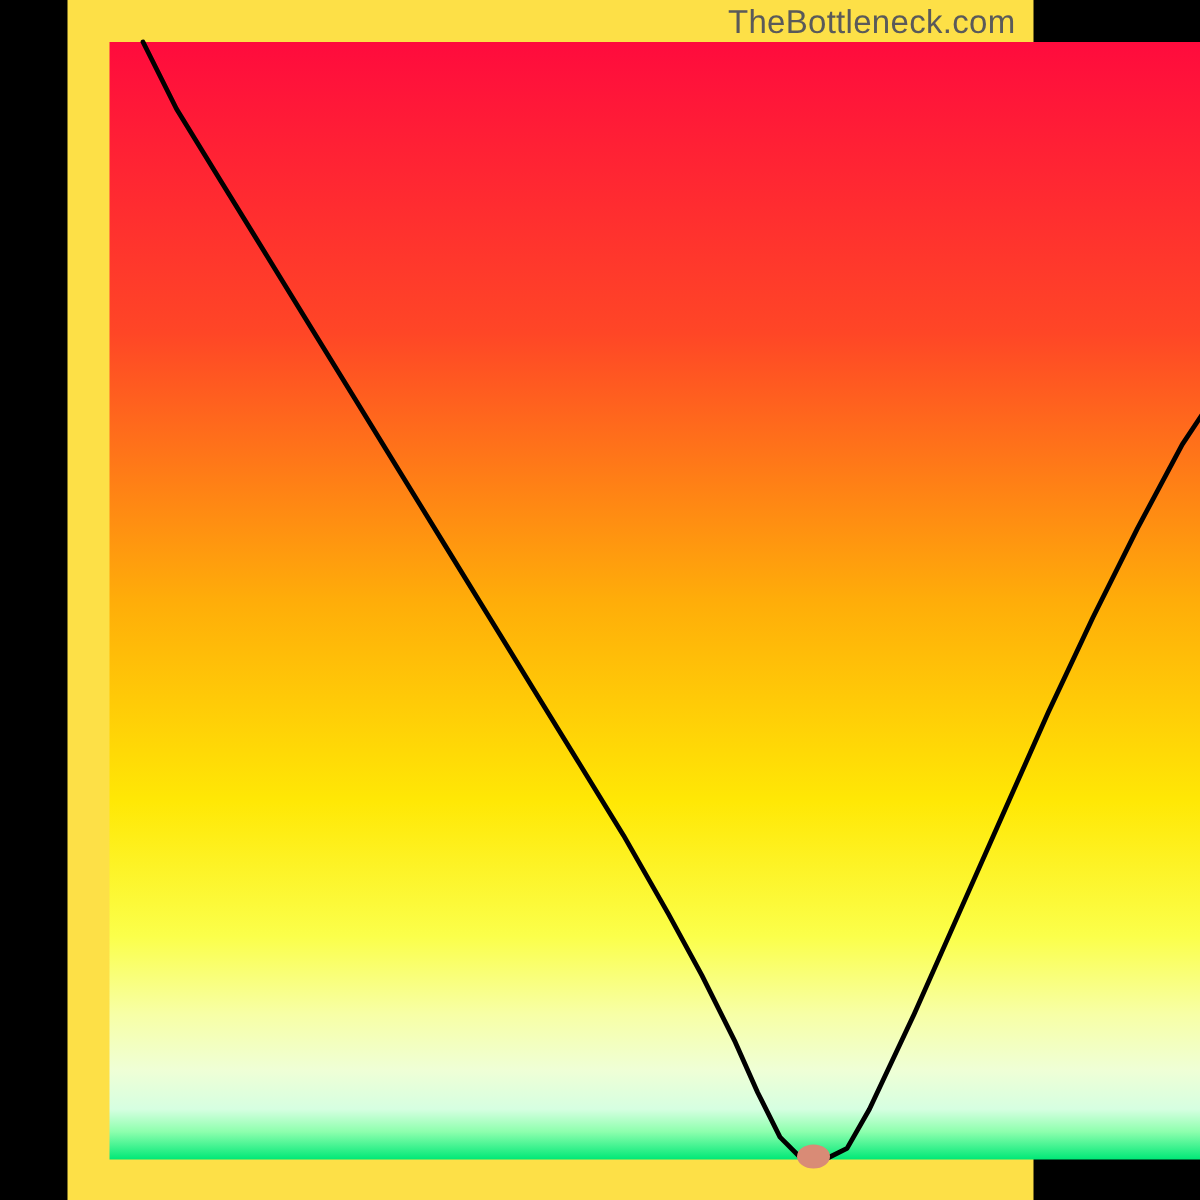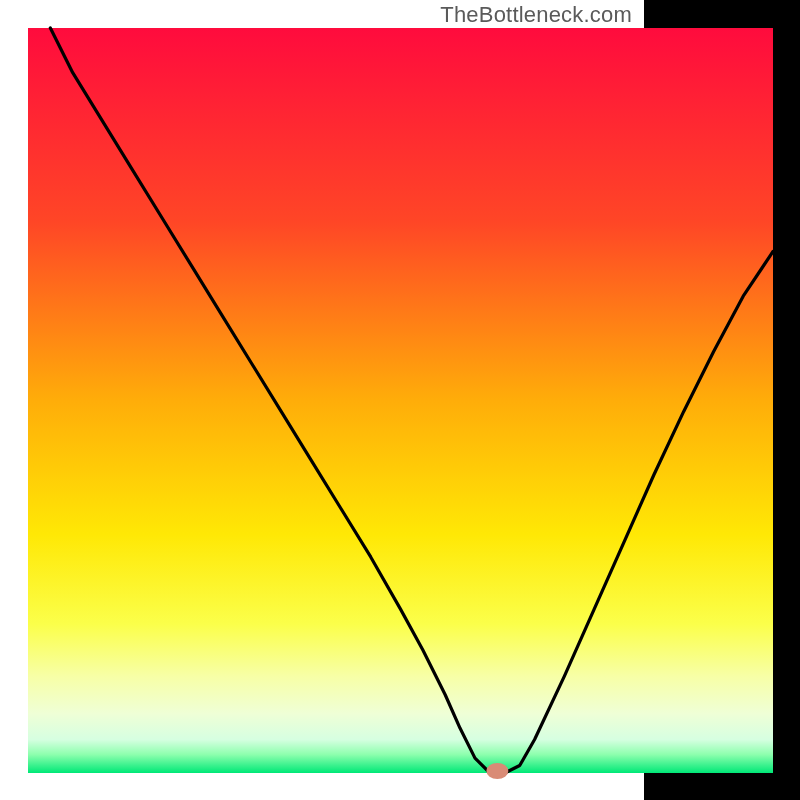--- a/index.html
+++ b/index.html
@@ -8,21 +8,22 @@
     width: 800px;
     height: 800px;
     background: #000;
     overflow: hidden;
     font-family: Arial, Helvetica, sans-serif;
   }
   .frame {
     position: relative;
     width: 644px;
     height: 800px;
-    background: #ffffff;
+    background: #fde047;
+    margin-left: 45px;
   }
   .watermark {
     position: absolute;
     top: 2px;
     right: 12px;
     color: #5a5a5a;
     font-size: 22px;
     font-weight: 500;
     letter-spacing: 0.2px;
     z-index: 5;

